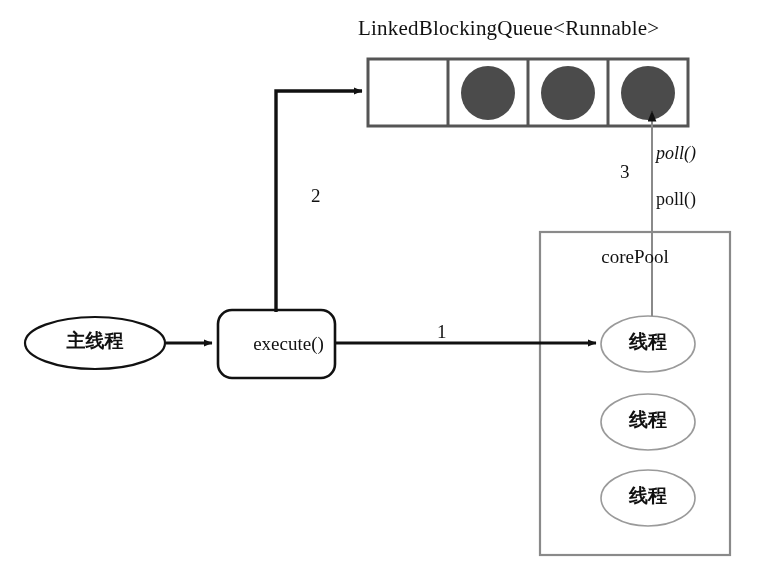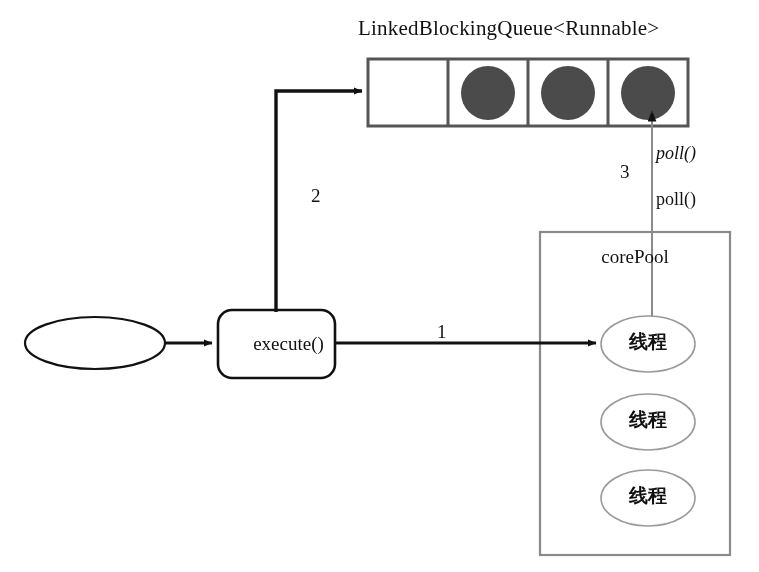--- a/index.html
+++ b/index.html
@@ -124,20 +124,21 @@
       <path d="M276,312 L276,91 L362,91" fill="none" stroke="#111111" stroke-width="3.4" marker-end="url(#arrowDark)"></path>
     </g>
 
     <g>
       <line x1="652" y1="316" x2="652" y2="112" stroke="#8a8a8a" stroke-width="2" marker-end="url(#arrowDarkUp)"></line>
     </g>
   </svg>
 
   <div class="lbl lbl-title" style="left:358px; top:18px;">LinkedBlockingQueue&lt;Runnable&gt;</div>
 
+  <div class="lbl lbl-cjk centerbox" style="left:25px; top:331px; width:140px;">主线程</div>
 
   <div class="lbl lbl-mono-ish centerbox" style="left:230px; top:334px; width:117px;">execute()</div>
 
   <div class="lbl lbl-num" style="left:437px; top:322px;">1</div>
 
   <div class="lbl lbl-num" style="left:311px; top:186px;">2</div>
 
   <div class="lbl lbl-num" style="left:620px; top:162px;">3</div>
 
   <div class="lbl lbl-small" style="left:656px; top:144px;font-style:italic;">poll()</div>

